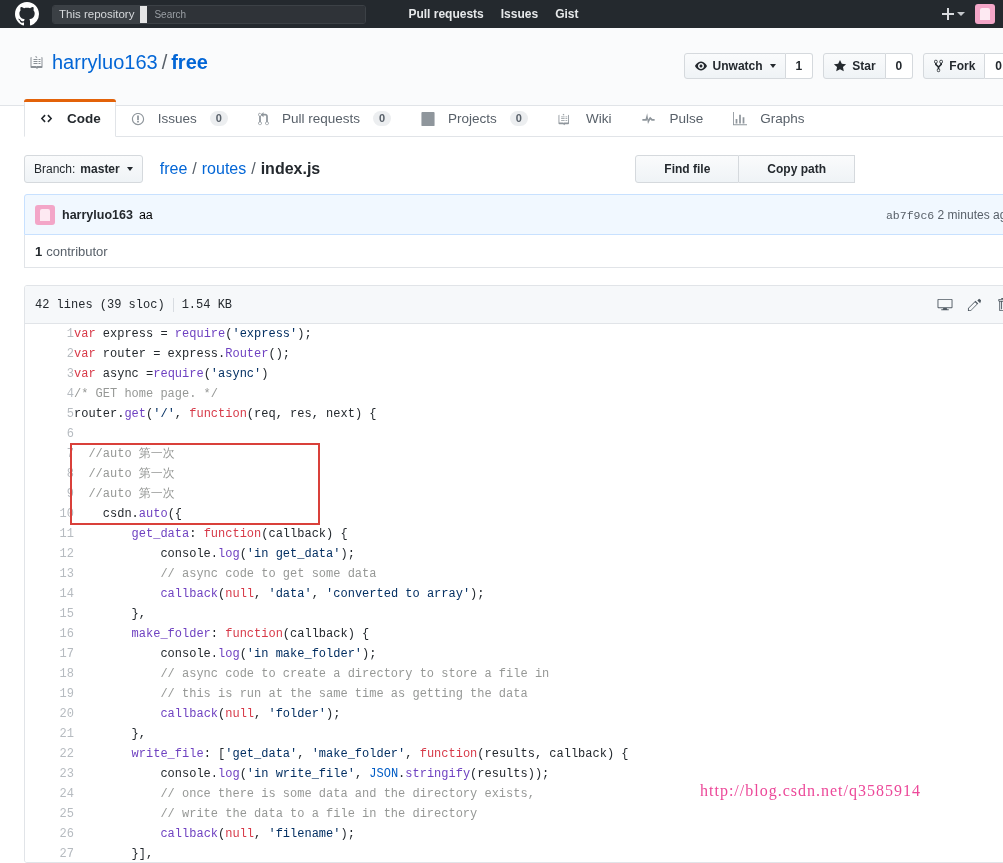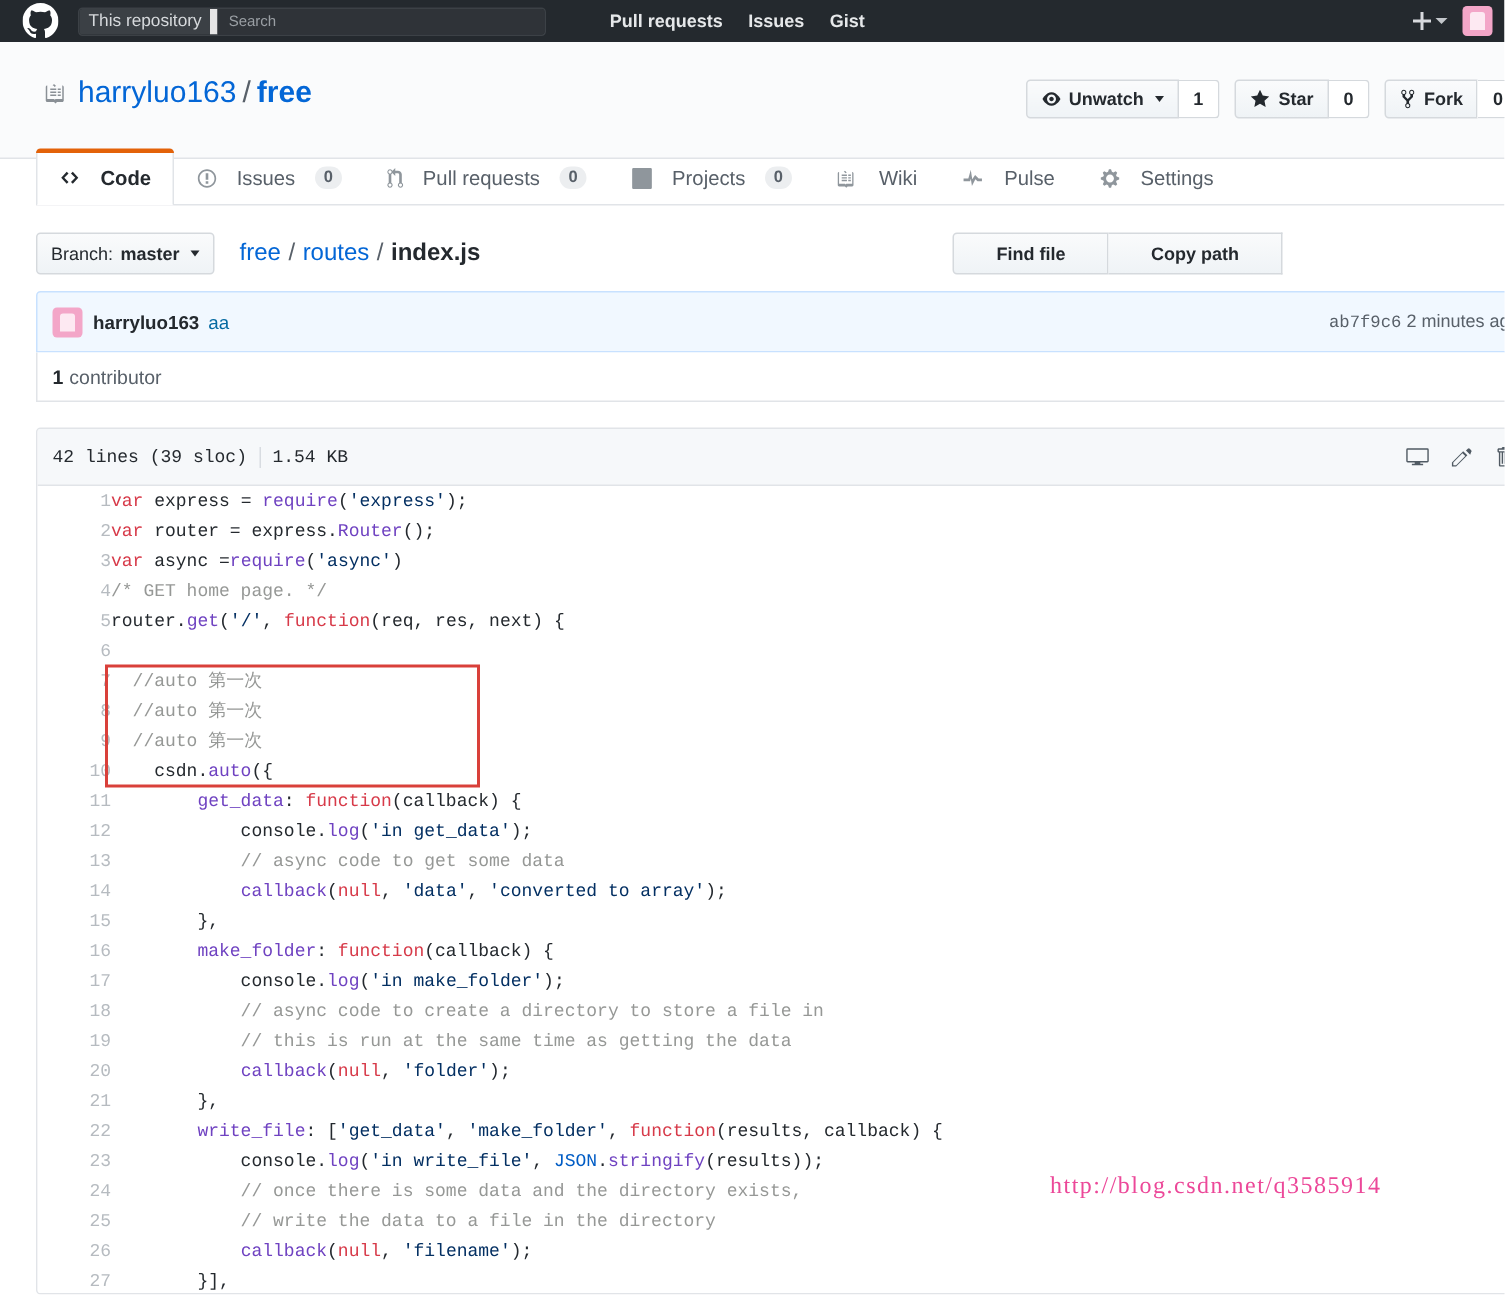--- a/index.html
+++ b/index.html
@@ -22,21 +22,21 @@
   }
   .gh-logo { margin-left: 12px; width: 30px; height: 28px; display: flex; align-items: center; justify-content: center; }
   .search-wrap {
     display: flex; height: 19px; margin-left: 10px;
     border-radius: 3px; overflow: hidden;
     border: 1px solid #3c4146;
   }
   .scope-btn {
     background: #3b4045; color: #d6d9dc; font-size: 11.5px;
     padding: 0 6px; display: flex; align-items: center;
-    border-right: 5px solid #e5e5e5; white-space: nowrap;
+    border-right: 7px solid #e5e5e5; white-space: nowrap;
   }
   .search-field {
     background: #2f3338; width: 218px;
     color: #9a9fa4; font-size: 10px;
     display: flex; align-items: center; padding: 0 7px;
   }
   .hdr-nav { display: flex; align-items: center; margin-left: 42px; gap: 17px; }
   .hdr-nav a { color: #e6e8ea; font-size: 12px; font-weight: bold; text-decoration: none; white-space: nowrap; }
   .hdr-right { position: absolute; right: 8px; top: 0; height: 28px; display: flex; align-items: center; gap: 10px; }
   .plus-wrap { display: flex; align-items: center; color: #d8dade; font-size: 15px; }
@@ -112,21 +112,21 @@
 
   
   .commit-box {
     position: absolute; left: 24px; top: 194px; width: 1000px; height: 41px;
     background: #f1f8ff; border: 1px solid #c8e1ff; border-radius: 3px 3px 0 0;
     display: flex; align-items: center; padding: 0 10px;
   }
   .commit-avatar { width: 20px; height: 20px; background: #f3a6c8; border-radius: 3px; position: relative; overflow:hidden; margin-right: 7px; }
   .commit-avatar:before { content:""; position:absolute; left:5px; top:4px; width:10px; height:12px; background:#fde9f2; border-radius:2px 2px 0 0; }
   .commit-author { font-size: 12.5px; font-weight: bold; color: #24292e; margin-right: 6px; }
-  .commit-msg { font-size: 12.5px; color: #0369a1; }
+  .commit-msg { font-size: 12.5px; color: #000000; }
   .commit-right { margin-left: auto; font-size: 12px; color: #586069; white-space: nowrap; }
   .commit-sha { font-family: "Liberation Mono", monospace; font-size: 11.5px; }
 
   .contrib-box {
     position: absolute; left: 24px; top: 235px; width: 1000px; height: 33px;
     background: #fff; border: 1px solid #e1e4e8; border-top: 0;
     display: flex; align-items: center; padding: 0 10px;
     font-size: 13px; color: #586069;
   }
   .contrib-box b { color: #24292e; font-weight: bold; margin-right: 4px; }
@@ -321,29 +321,29 @@
 
     <div class="tab">
       <span style="display:flex">
         <svg width="15" height="14" viewBox="0 0 14 16" fill="#8f969c">
             <path d="M11.5 8L8.8 5.4 6.6 8.5 5.5 1.3 3.64 8H0v2h5l.5-1.8.9 5.5L9 8.5l1.6 1.5H14V8h-2.5z"></path>
           </svg>
       </span>
       <span>Pulse</span>
     </div>
 
-
     <div class="tab">
       <span style="display:flex">
-        <svg width="14" height="14" viewBox="0 0 14 16" fill="#8f969c">
-            <path d="M14 8.77v-1.6l-1.94-.64-.45-1.09.88-1.84-1.13-1.13-1.81.91-1.09-.45-.69-1.92h-1.6l-.63 1.94-1.11.45-1.84-.88-1.13 1.13.91 1.81-.45 1.09L0 7.23v1.59l1.94.64.45 1.09-.88 1.84 1.13 1.13 1.81-.91 1.09.45.69 1.92h1.59l.63-1.94 1.11-.45 1.84.88 1.13-1.13-.92-1.81.47-1.09L14 8.75v.02zM7 11c-1.66 0-3-1.34-3-3s1.34-3 3-3 3 1.34 3 3-1.34 3-3 3z"></path>
-          </svg>
-      </span>
-      <span>Settings</span>
-    </div>
+        <svg width="14" height="14" viewBox="0 0 16 16" fill="#8f969c">
+            <path d="M16 14v1H0V0h1v14h15zM5 13H3V8h2v5zm4 0H7V3h2v10zm4 0h-2V6h2v7z"></path>
+          </svg>
+      </span>
+      <span>Graphs</span>
+    </div>
+
   </div>
 
   <div class="pathbar">
     <div class="branch-btn">
       <span>Branch:</span>
       <b>master</b>
       <span class="mini-caret"></span>
     </div>
 
     <div class="breadcrumb">

